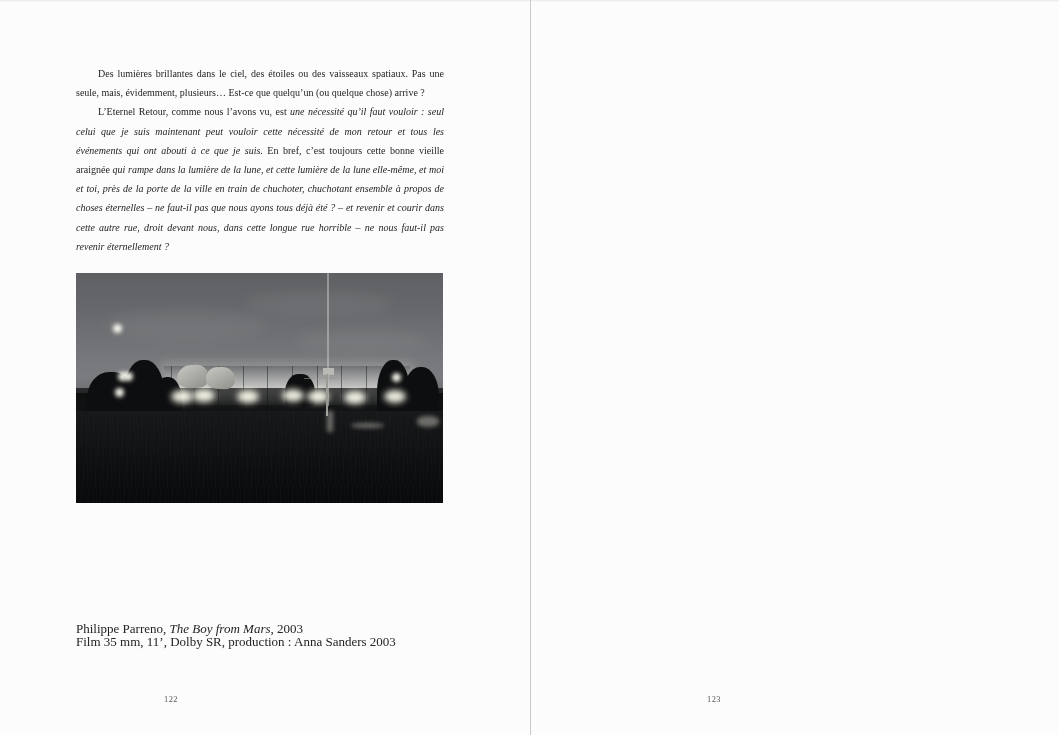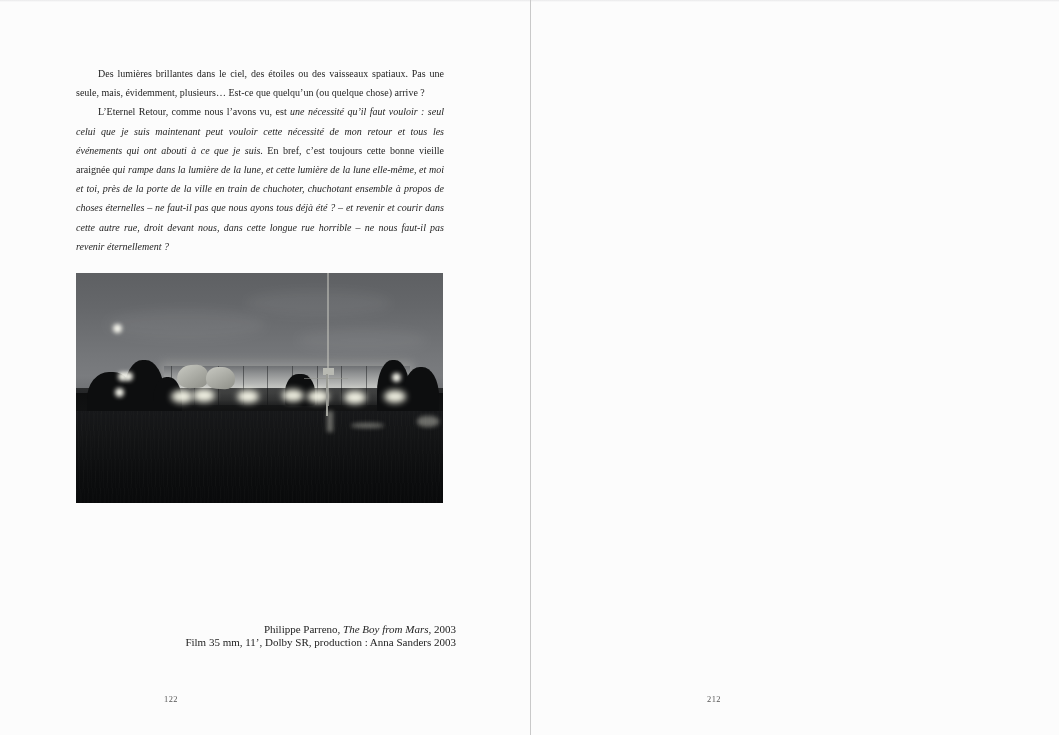--- a/index.html
+++ b/index.html
@@ -211,24 +211,24 @@
     position: absolute;
     background: rgba(215,216,205,0.45);
     filter: blur(2px);
   }
 
   .caption {
     position: absolute;
     left: 76px;
     top: 623px;
     width: 380px;
-    font-size: 11px;
+    font-size: 13px;
     line-height: 12.6px;
     color: #232323;
-    text-align: right;
+    text-align: left;
   }
   .caption .cap-line { white-space: nowrap; }
   .caption i { font-style: italic; }
 
   .folio {
     position: absolute;
     bottom: 31px;
     font-size: 8.4px;
     color: #555555;
     letter-spacing: 0.4px;
@@ -317,15 +317,15 @@
       <div class="cap-line" id="L-cap-1"><span>Film 35 mm, 11’, Dolby SR, production : Anna Sanders 2003</span></div>
     </div>
 
     <div class="folio folio-left">122</div>
   </div>
 
   <div class="gutter"></div>
 
   <div class="page page-right">
 
-    <div class="folio folio-right">212</div>
+    <div class="folio folio-right">123</div>
   </div>
 </div>
 
 </body></html>

